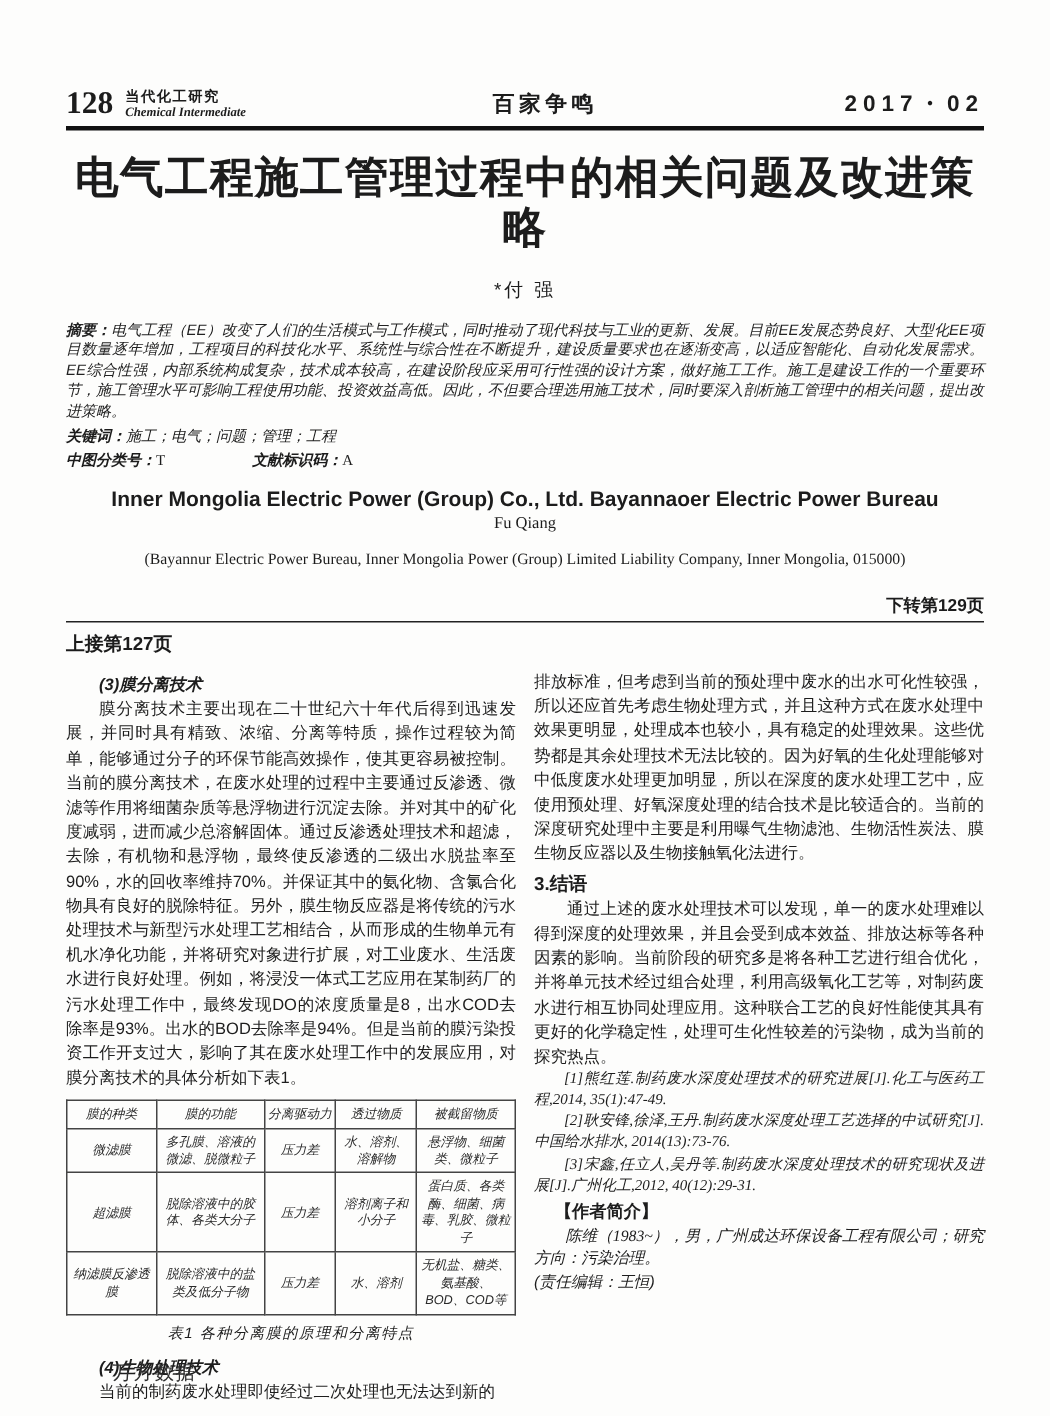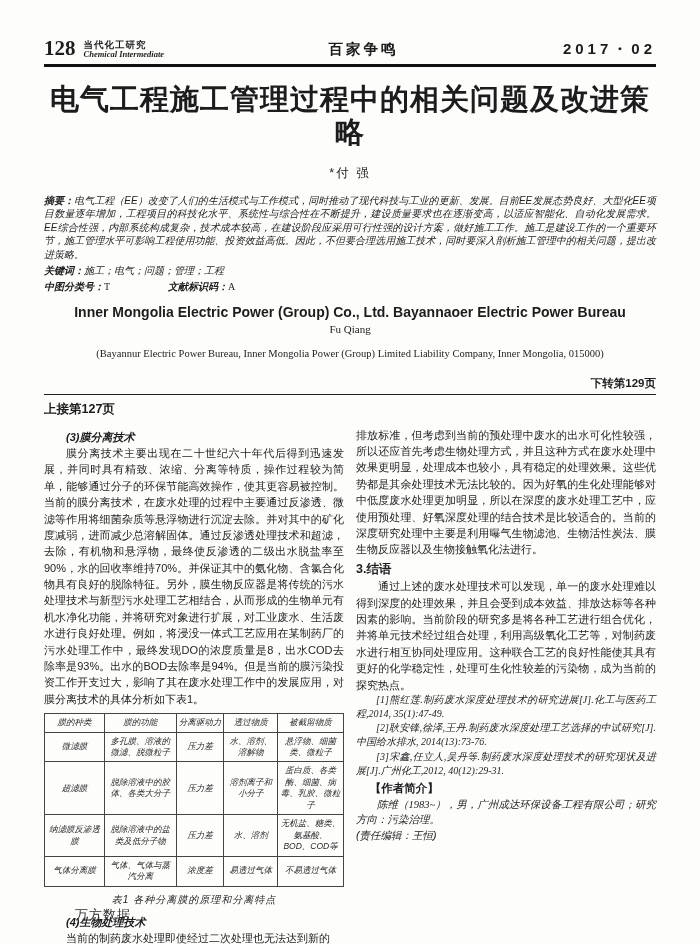--- a/index.html
+++ b/index.html
@@ -9,21 +9,21 @@
     position: relative;
     width: 700px; height: 944px;
     margin: 0 auto;
     background: #fdfdfc;
     padding: 38px 44px 0 44px;
     overflow: hidden;
   }
   
   .hdr { display: flex; align-items: flex-end; justify-content: space-between; padding-bottom: 5px; }
   .hdr-left { display: flex; align-items: flex-end; gap: 8px; }
-  .page-num { font-family: "Liberation Serif", serif; font-size: 21px; font-weight: bold; line-height: 1; }
+  .page-num { font-family: "Liberation Serif", serif; font-size: 21px; font-weight: bold; line-height: 1; margin-top: 20px; }
   .logo { display: flex; flex-direction: column; line-height: 1.05; }
   .logo-cn { font-size: 9.5px; font-weight: bold; letter-spacing: 1px; }
   .logo-en { font-family: "Liberation Serif", serif; font-style: italic; font-size: 8.5px; font-weight: bold; }
   .hdr-center { font-size: 14.5px; font-weight: bold; letter-spacing: 3px; }
   .hdr-right { font-size: 15px; font-weight: bold; letter-spacing: 4px; }
   .hdr-rule { border: none; border-top: 3px solid #111; margin-bottom: 16px; }
   
   .title { text-align: center; font-size: 29px; font-weight: bold; letter-spacing: 1px; line-height: 1.15; }
   .author { text-align: center; font-size: 12.5px; margin-top: 15px; letter-spacing: 2px; }
   .affil { text-align: center; font-size: 11.5px; margin-top: 7px; }
@@ -130,27 +130,20 @@
               <td>溶剂离子和小分子</td>
               <td>蛋白质、各类酶、细菌、病毒、乳胶、微粒子</td>
             </tr>
             <tr>
               <td>纳滤膜反渗透膜</td>
               <td>脱除溶液中的盐类及低分子物</td>
               <td>压力差</td>
               <td>水、溶剂</td>
               <td>无机盐、糖类、氨基酸、BOD、COD等</td>
             </tr>
-            <tr>
-              <td>气体分离膜</td>
-              <td>气体、气体与蒸汽分离</td>
-              <td>浓度差</td>
-              <td>易透过气体</td>
-              <td>不易透过气体</td>
-            </tr>
           </tbody>
       </table>
       <div class="tcaption">表1 各种分离膜的原理和分离特点</div>
 
       <div class="sec-head" style="margin-top:6px">(4)生物处理技术</div>
       <p class="para">当前的制药废水处理即使经过二次处理也无法达到新的</p>
     </div>
 
     <div class="col">
       <p>排放标准，但考虑到当前的预处理中废水的出水可化性较强，所以还应首先考虑生物处理方式，并且这种方式在废水处理中效果更明显，处理成本也较小，具有稳定的处理效果。这些优势都是其余处理技术无法比较的。因为好氧的生化处理能够对中低度废水处理更加明显，所以在深度的废水处理工艺中，应使用预处理、好氧深度处理的结合技术是比较适合的。当前的深度研究处理中主要是利用曝气生物滤池、生物活性炭法、膜生物反应器以及生物接触氧化法进行。</p>

